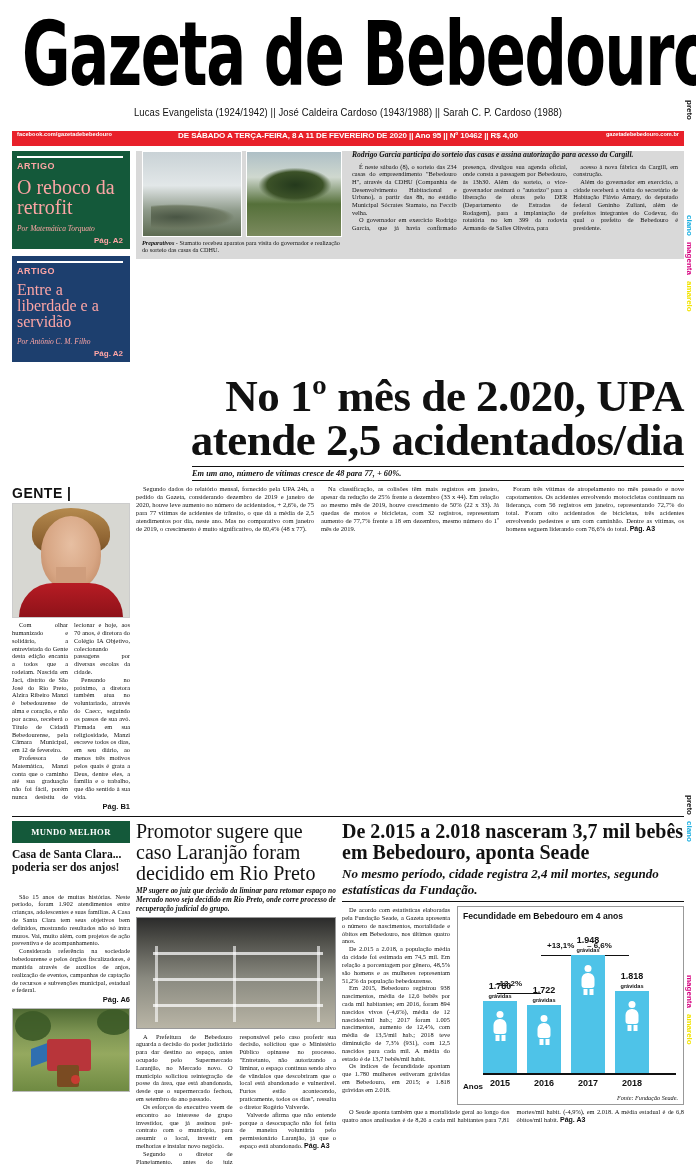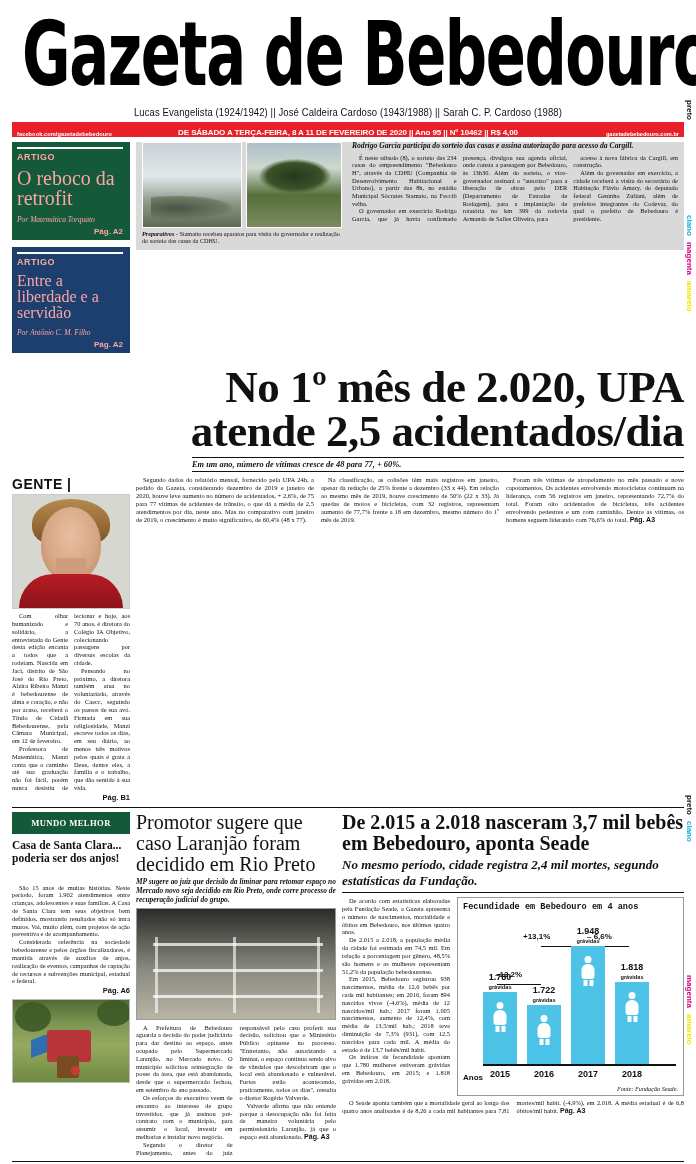--- a/index.html
+++ b/index.html
@@ -31,26 +31,26 @@
   .masthead-spacer { height:34px; }
   .masthead-founders {
     font-family:"Liberation Sans", sans-serif;
     font-size:9.5px;
     transform:scaleY(1.15);
     margin-top:2px;
     color:#111;
     letter-spacing:0.1px;
   }
   .redbar {
-    margin-top:5px;
+    margin-top:14px;
     background:#e8202a;
     color:#fff;
     height:15px;
     display:flex;
-    align-items:flex-end;
+    align-items:flex-start;
     font-family:"Liberation Sans", sans-serif;
     font-weight:bold;
     font-size:7px;
     padding:0 5px;
   }
   .redbar .rb-left { width:150px; text-align:left; font-size:5.6px; letter-spacing:0.1px; }
   .redbar .rb-mid { flex:1; text-align:center; font-size:8px; letter-spacing:-0.1px; }
   .redbar .rb-right { width:150px; text-align:right; font-size:5.6px; }
 
   
@@ -235,21 +235,21 @@
   .sd-sub { font-style:italic; font-weight:bold; font-size:13px; border-bottom:1px solid #111; padding-bottom:3px; margin-bottom:4px; }
   .sd-flex { display:flex; gap:7px; }
   .sd-text { width:108px; flex:0 0 108px; font-size:6.4px; line-height:1.22; text-align:justify; }
   .sd-text p { margin:0; text-indent:7px; }
 
   
   .chart {
     flex:1; border:1px solid #999; padding:4px 5px 3px 5px; background:#fff;
   }
   .chart-title {
-    font-family:Liberation Mono, monospace; font-weight:bold;
+    font-family:Liberation Sans, sans-serif; font-weight:bold;
     font-size:8.6px; margin-bottom:2px; color:#111;
   }
   .chart-area { position:relative; height:170px; }
   .plot { position:absolute; left:20px; right:2px; top:32px; bottom:18px; }
   .bar-group { position:absolute; bottom:0; width:34px; }
   .bar {
     position:absolute; bottom:0; width:34px; background:#4ec3e8;
   }
   .bar .pictogram {
     position:absolute; left:50%; transform:translateX(-50%);
@@ -449,21 +449,21 @@
 
         <div class="chart">
           <div class="chart-title">Fecundidade em Bebedouro em 4 anos</div>
           <div class="chart-area">
             <div class="plot">
 
               <div class="bracket" style="left:14px;width:44px;top:38px;height:30px;"></div>
               <div class="ann" style="left:12px;top:24px;">–13,2%</div>
 
               <div class="bracket" style="left:58px;width:44px;top:0px;height:68px;"></div>
-              <div class="ann" style="left:40px;top:-14px;">+13,1%</div>
+              <div class="ann" style="left:64px;top:-14px;">+13,1%</div>
 
               <div class="bracket" style="left:102px;width:44px;top:0px;height:24px;"></div>
               <div class="ann" style="left:104px;top:-14px;">– 6,6%</div>
 
               <div class="bar-group" style="left:0px;">
                 <div class="bar" style="height:74px;">
                   <div class="bar-val">
                     <span class="v">1.780</span>
                     <span class="u">grávidas</span>
                   </div>
@@ -472,21 +472,21 @@
                       <div class="pg-body"></div>
                     <div class="pg-legs">
                         <span></span>
                         <span></span>
                       </div>
                   </div>
                 </div>
               </div>
 
               <div class="bar-group" style="left:44px;">
-                <div class="bar" style="height:61px;text-decoration:underline;">
+                <div class="bar" style="height:70px;text-decoration:underline;">
                   <div class="bar-val">
                     <span class="v">1.722</span>
                     <span class="u">grávidas</span>
                   </div>
                   <div class="pictogram">
                     <div class="pg-head"></div>
                       <div class="pg-body"></div>
                     <div class="pg-legs">
                         <span></span>
                         <span></span>

